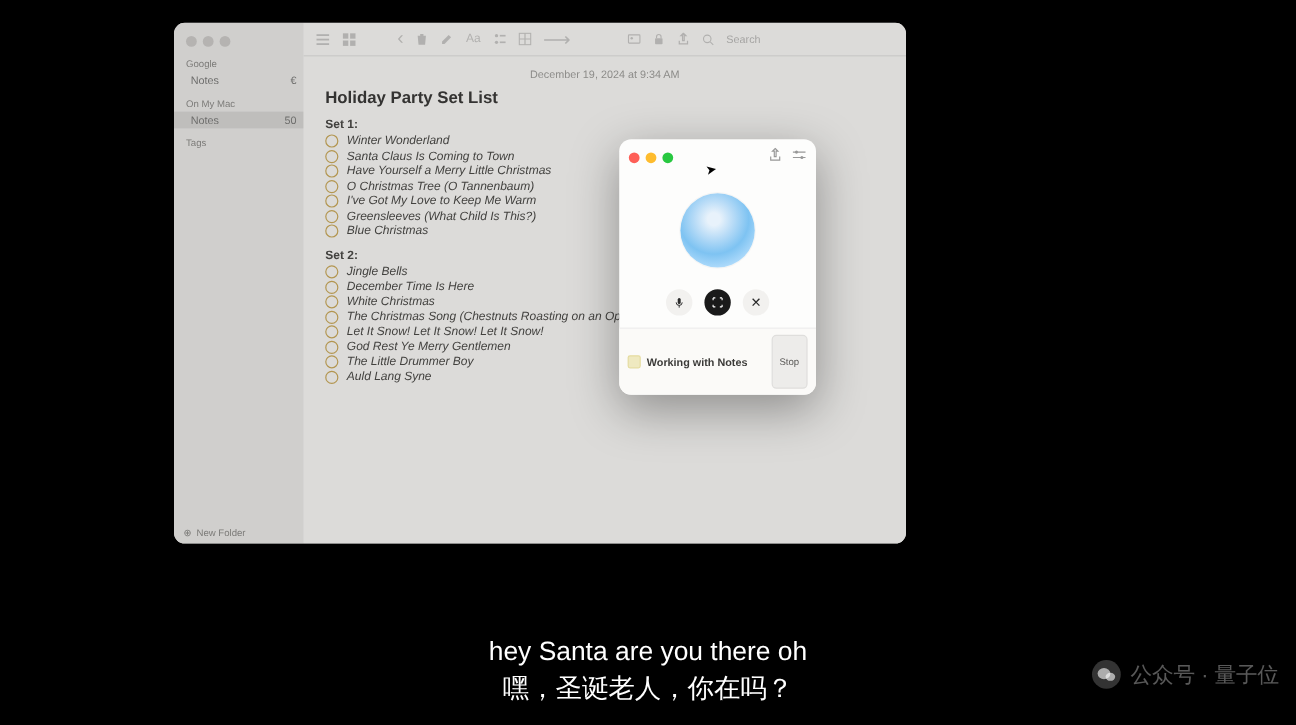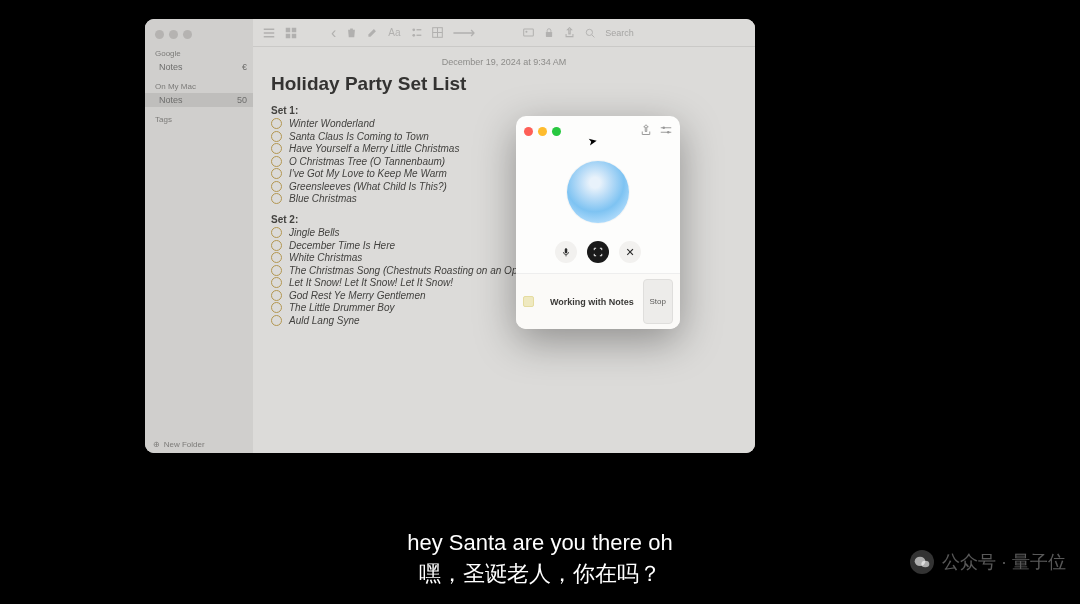--- a/index.html
+++ b/index.html
@@ -51,21 +51,21 @@
   .main {
     flex: 1; background: #f4f3f1; position: relative; display: flex; flex-direction: column;
   }
   .toolbar {
     height: 28px; display: flex; align-items: center; gap: 10px;
     padding: 0 10px; color: #a09f9d; border-bottom: 1px solid #e0dfdd;
   }
   .tbic { opacity: 0.55; display: inline-flex; }
   .note-body { padding: 8px 18px 18px; overflow: auto; }
   .date { text-align: center; font-size: 9px; color: #9c9b98; margin: 2px 0 6px; }
-  .title { font-weight: 700; font-size: 19px; color: #3a3937; margin-bottom: 10px; }
+  .title { font-weight: 700; font-size: 14px; color: #3a3937; margin-bottom: 10px; }
   .set-label { font-weight: 600; font-size: 10px; color: #4a4946; margin: 3px 0 2px; }
   .ck-row { display: flex; align-items: center; gap: 7px; margin: 1.5px 0; font-style: italic; }
   .ck {
     width: 11px; height: 11px; border: 1.5px solid #c7a75a; border-radius: 50%;
     flex-shrink: 0;
   }
   .ck-t { font-size: 10px; color: #4a4946; }
 
   
   .assistant {
@@ -96,21 +96,21 @@
     width: 22px; height: 22px; border-radius:50%;
     display:flex; align-items:center; justify-content:center;
     background:#f2f1ef; font-size:10px; color:#2b2b2b;
   }
   .cbtn.dark { background:#1a1a1a; color:#fff; }
   .status {
     border-top:1px solid #eee; background:#fbfaf8;
     display:flex; align-items:center; justify-content:space-between;
     padding:5px 7px; font-size:9px;
   }
-  .status-left { display:flex; align-items:center; gap:16px; }
+  .status-left { display:flex; align-items:center; gap:5px; }
   .square { width:11px; height:11px; border-radius:2px; background:#efe9c0; border:1px solid #e5dca0; }
   .stop {
     background:#edecea; border:1px solid #dfdedc; border-radius:4px;
     padding:17px 6px; font-size:8px; color:#5b5a58;
   }
 
   
   .subs {
     position:absolute; left:0; width:100%;
     top: 530px;

